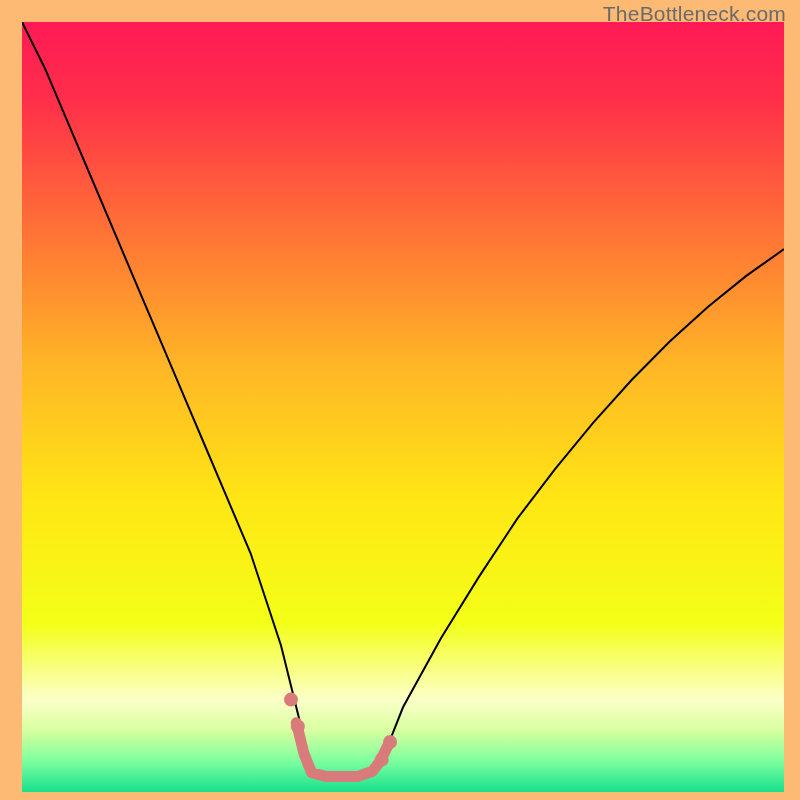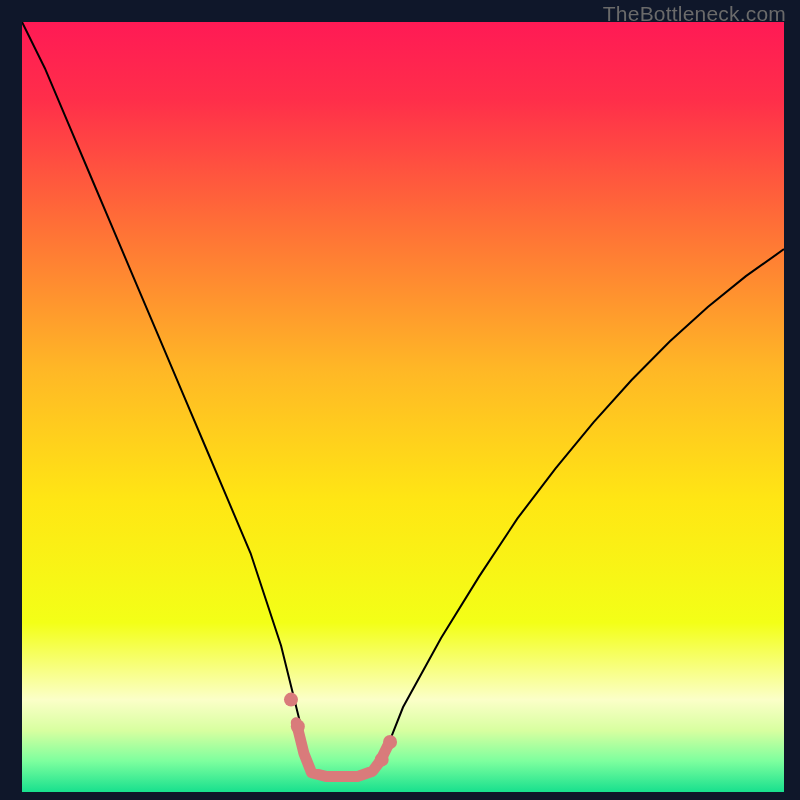--- a/index.html
+++ b/index.html
@@ -7,21 +7,21 @@
     padding: 0;
     width: 800px;
     height: 800px;
     background: #000;
     font-family: Arial, Helvetica, sans-serif;
   }
   .frame {
     position: relative;
     width: 800px;
     height: 800px;
-    background: #0f172a;
+    background: #fdba74;
   }
   .plot {
     position: absolute;
     left: 22px;
     top: 22px;
     width: 762px;
     height: 770px;
     overflow: hidden;
   }
   .gradient {

